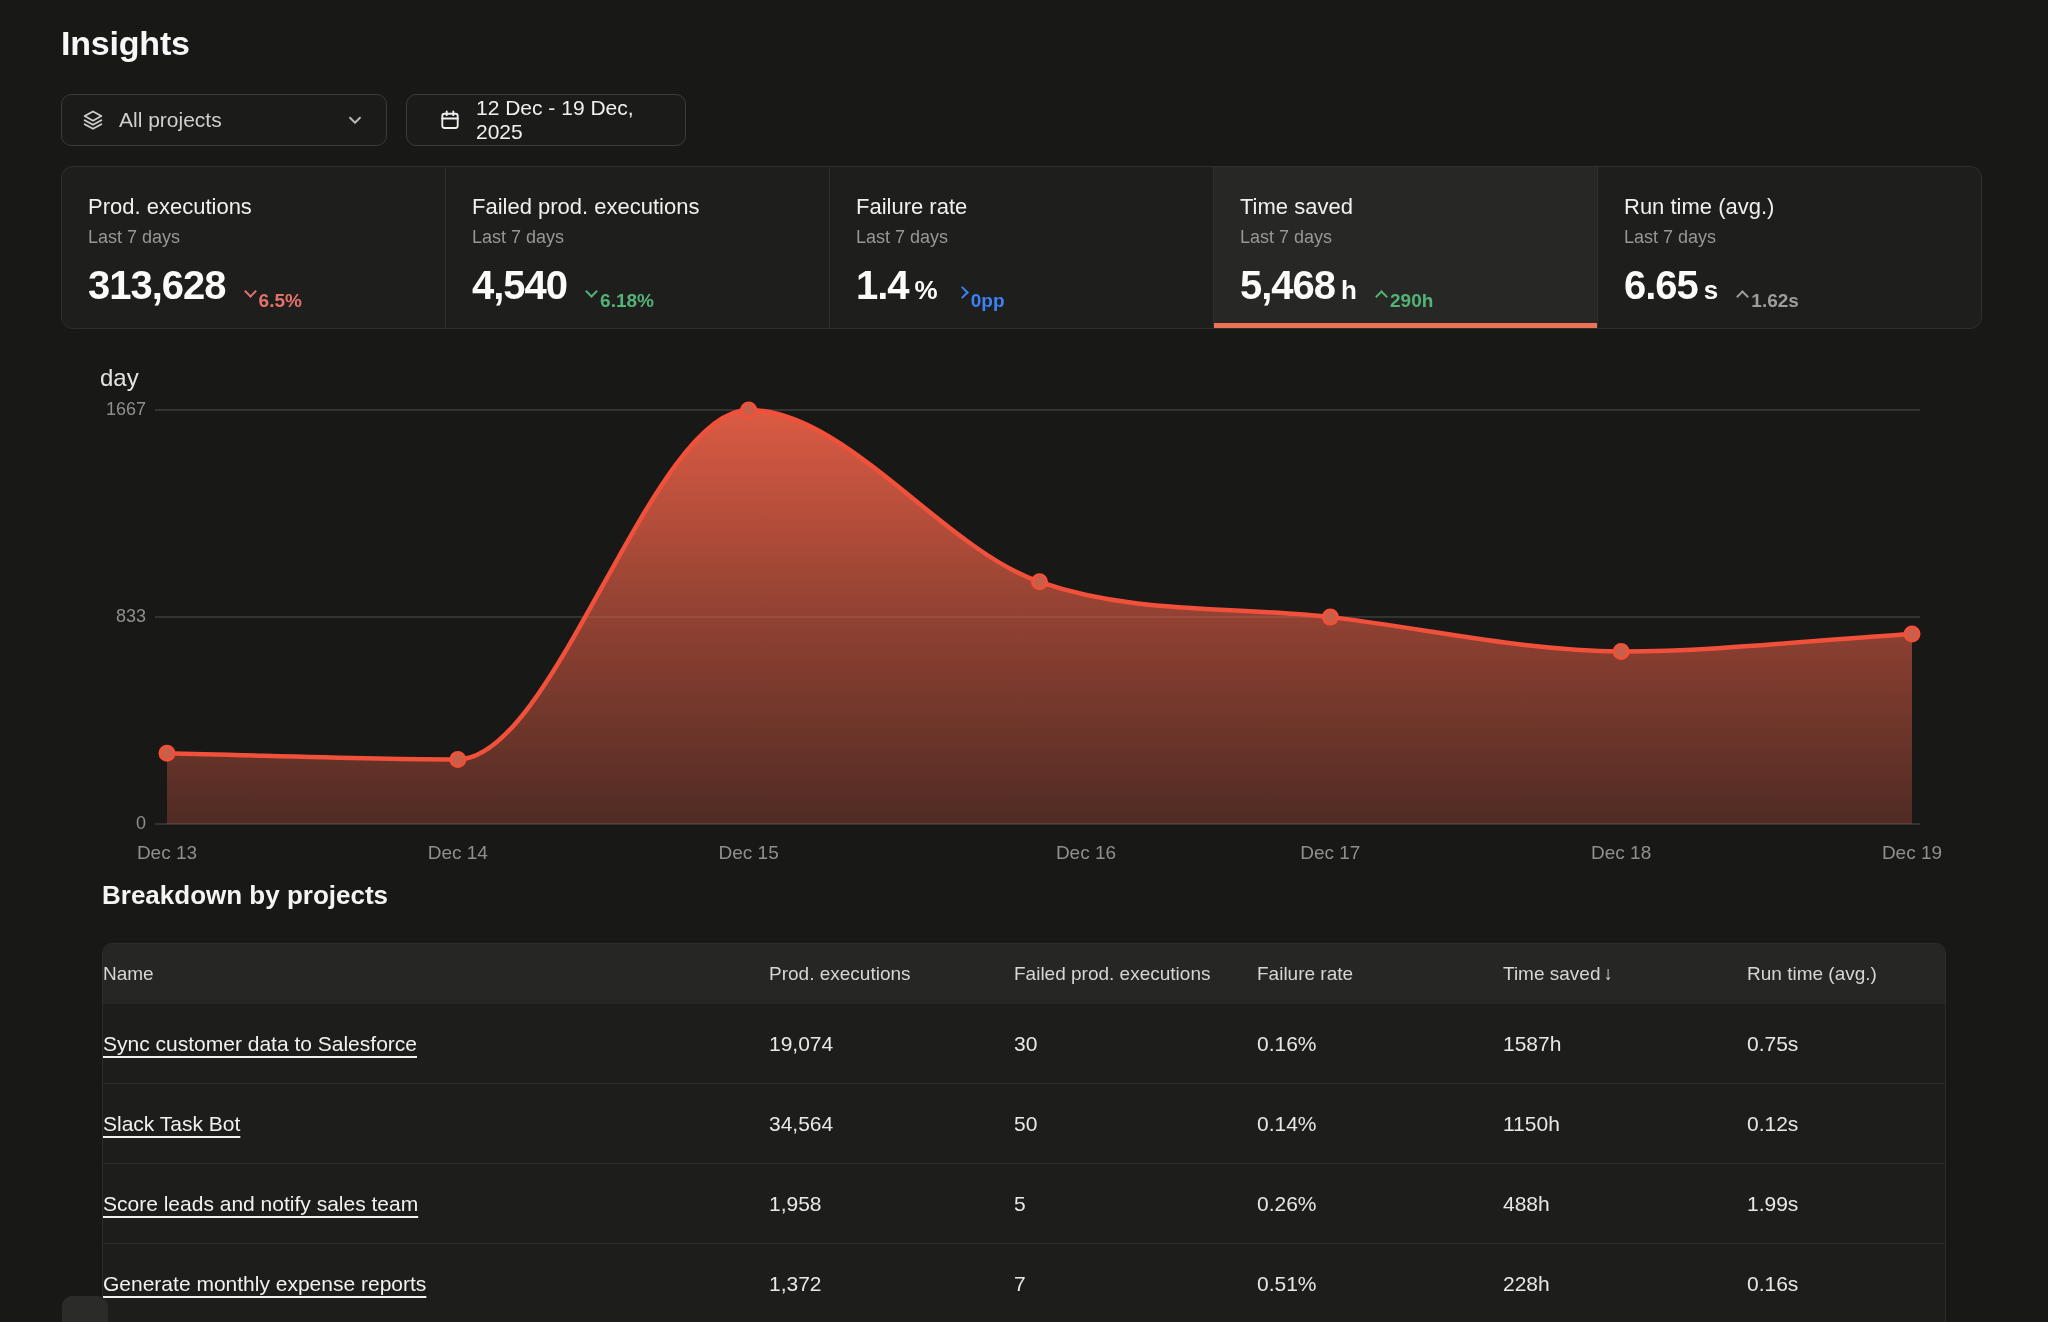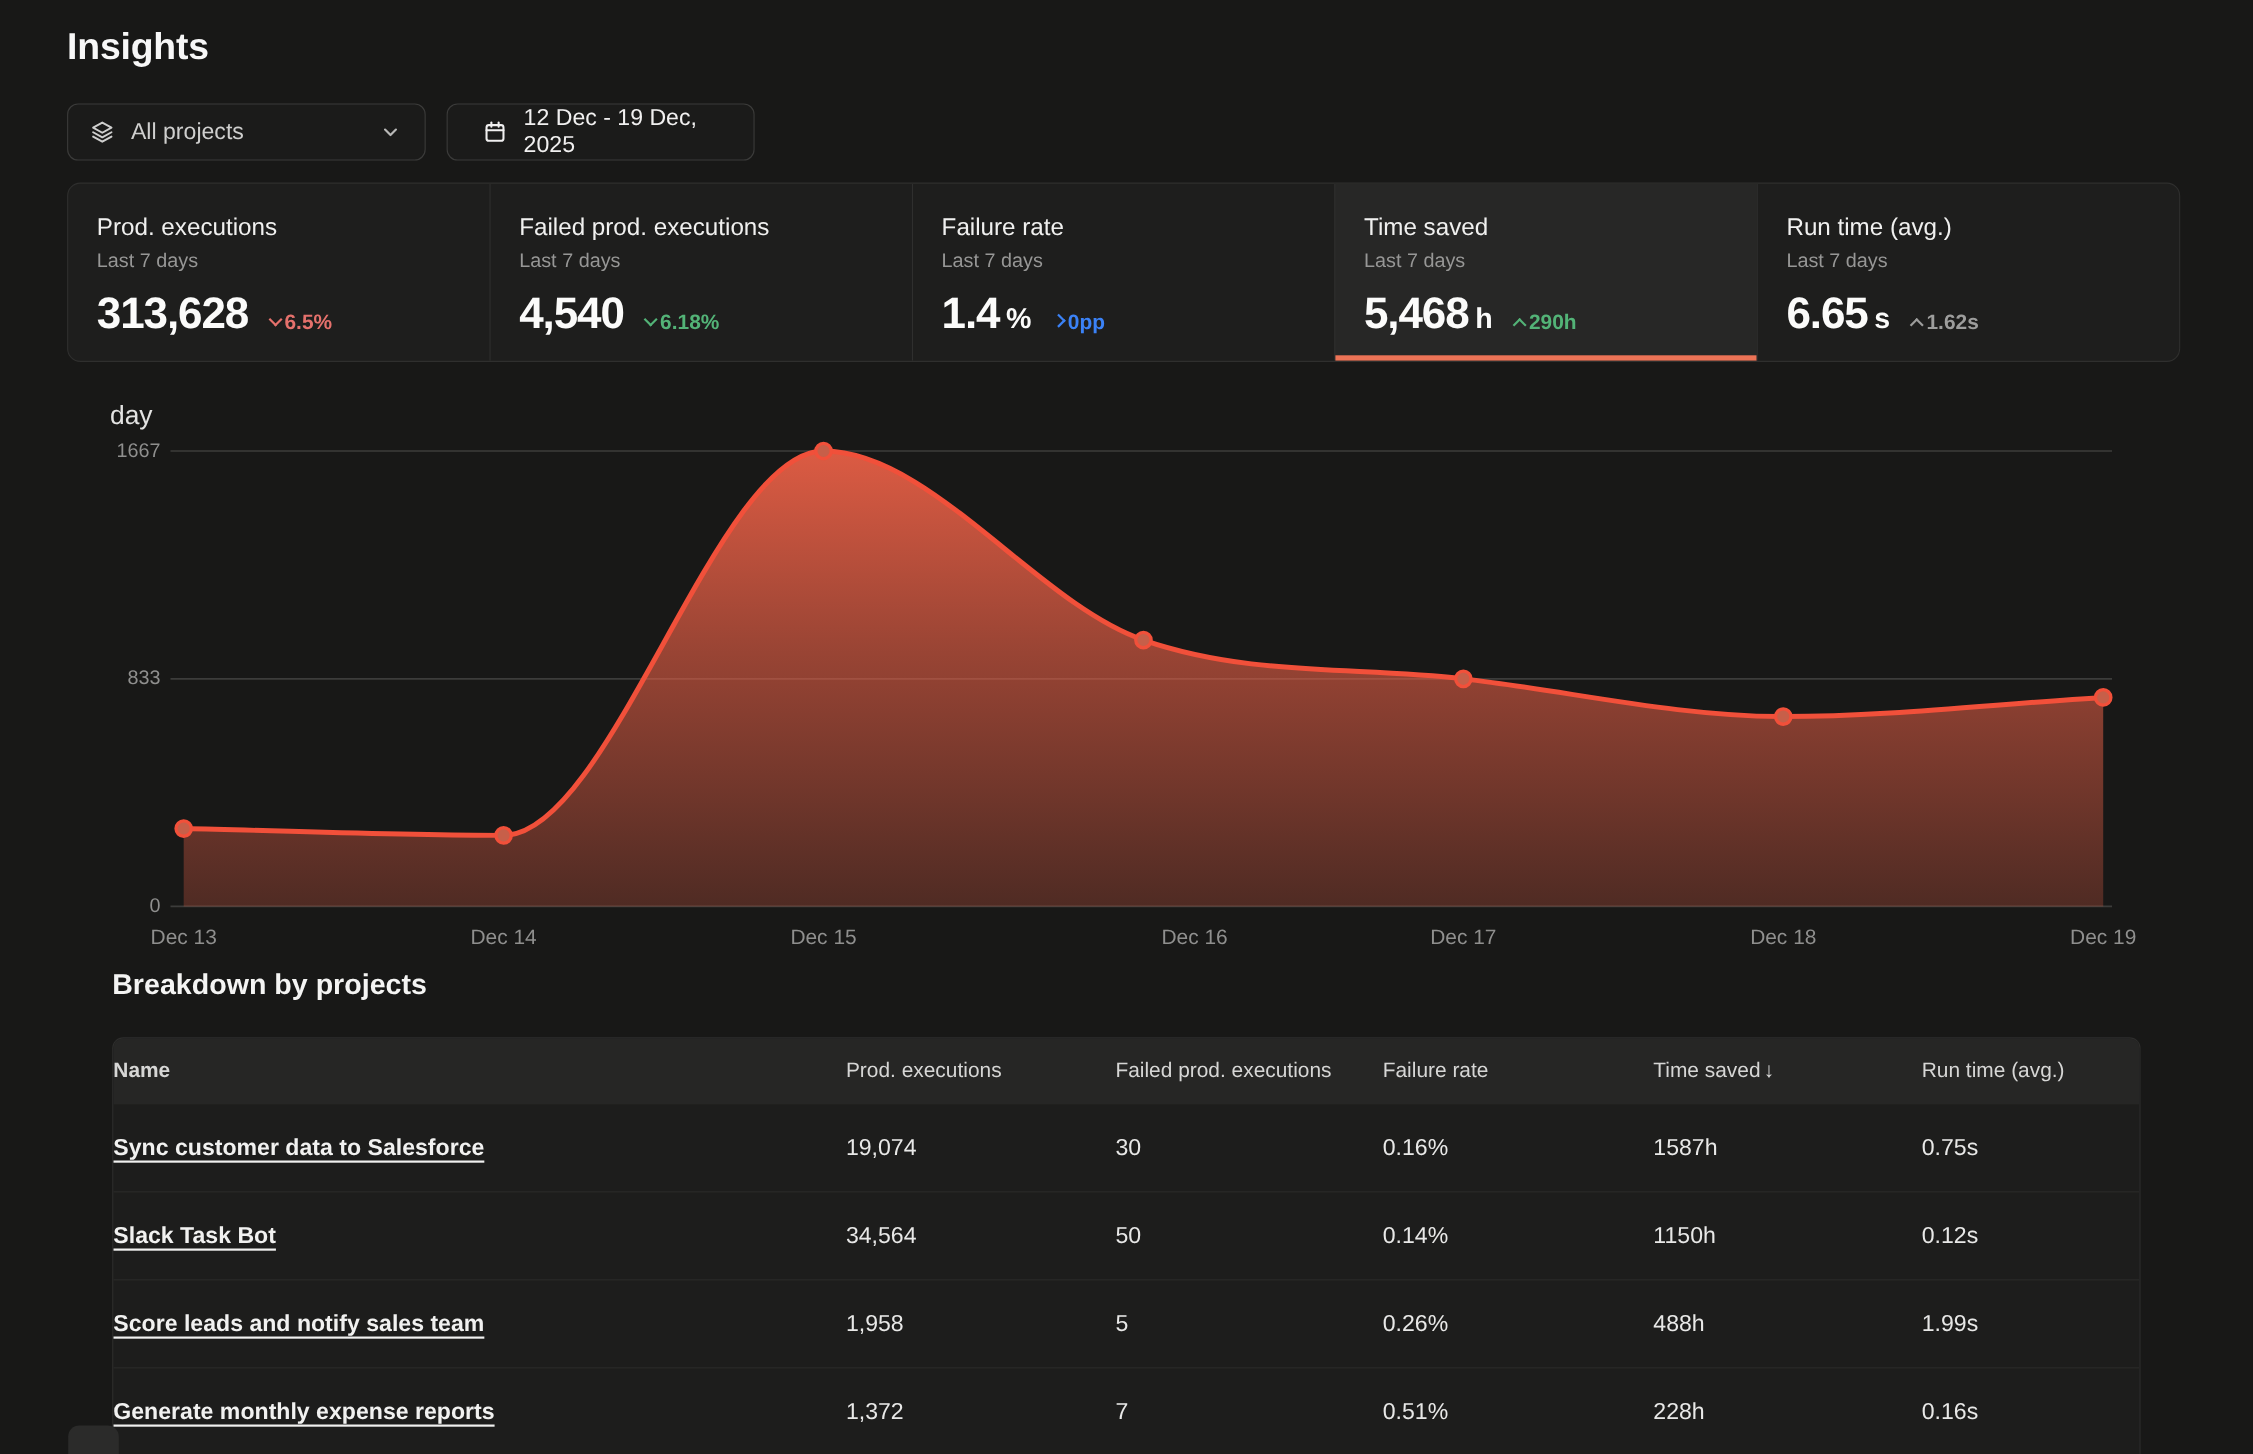--- a/index.html
+++ b/index.html
@@ -22,37 +22,37 @@
             border:1px solid #2f2f2e;border-radius:12px;background:#1e1e1d;display:flex;overflow:hidden;}
   .kpi-card{flex:1 1 0;position:relative;padding:27px 30px 0 26px;border-left:1px solid #2f2f2e;box-sizing:border-box;cursor:pointer;}
   .kpi-card:first-child{border-left:none;}
   .kpi-card.selected{background:#272726;}
   .kpi-card.selected::after{content:"";position:absolute;left:0;right:0;bottom:0;height:5px;background:var(--accent,#ec7356);}
   .card-title{font-size:22px;font-weight:500;color:#f0f0ef;}
   .card-period{font-size:18px;color:#979796;margin-top:7px;}
   .card-value-row{display:flex;align-items:baseline;margin-top:15px;}
   .card-value{font-size:40px;font-weight:700;color:#fbfbfa;letter-spacing:-1px;}
   .card-unit{font-size:26px;font-weight:700;color:#fbfbfa;margin-left:6px;}
-  .card-delta{margin-left:20px;font-size:19px;font-weight:600;display:inline-flex;align-items:center;gap:4px;}
+  .card-delta{margin-left:20px;font-size:19px;font-weight:600;display:inline-flex;align-items:flex-start;gap:4px;}
   .chev{display:inline-block;width:9px;height:9px;border-left:2.5px solid currentColor;border-bottom:2.5px solid currentColor;box-sizing:border-box;}
   .chev.down{transform:translateY(-3px) rotate(-45deg);}
   .chev.up{transform:translateY(2px) rotate(135deg);}
   .chev.flat{transform:translateY(-2px) rotate(-135deg);}
   
   .chart-title{position:absolute;left:100px;top:364px;font-size:24px;font-weight:500;color:#e3e3e2;}
   #chart{position:absolute;left:0;top:380px;}
   .ytick{position:absolute;left:58px;width:88px;text-align:right;font-size:18px;color:#8f8f8e;}
   .xtick{position:absolute;width:160px;text-align:center;font-size:19px;color:#8f8f8e;top:842px;}
   
   .breakdown-heading{position:absolute;left:102px;top:880px;font-size:26px;font-weight:700;color:#f4f4f3;}
   .table{position:absolute;left:102px;top:943px;width:1844px;height:440px;box-sizing:border-box;
          background:#1d1d1c;border:1px solid #2d2d2c;border-radius:10px 10px 0 0;overflow:hidden;}
   .grid-cols{display:grid;grid-template-columns:666px 245px 243px 246px 244px 1fr;align-items:center;}
   .thead{height:60px;background:#262625;font-size:19px;font-weight:500;color:#d6d6d5;}
-  .th:first-child,.td.name{box-sizing:border-box;font-weight:bold;}
+  .th:first-child,.td.name{box-sizing:border-box;}
   .th{cursor:pointer;}
   .sort{margin-left:3px;}
   .trow{height:79px;border-top:1px solid #2b2b2a;}
   .trow:first-child{border-top:none;}
   .tbody .trow:first-child{border-top:none;}
   .name-link{color:#f1f1f0;font-size:21px;text-decoration:underline;text-underline-offset:5px;text-decoration-thickness:1.5px;cursor:pointer;}
   .num{font-size:21px;color:#e8e8e7;}
   
   .help-btn{position:absolute;left:62px;top:1296px;width:46px;height:46px;border-radius:10px;background:#2b2b2a;cursor:pointer;}
 </style>

